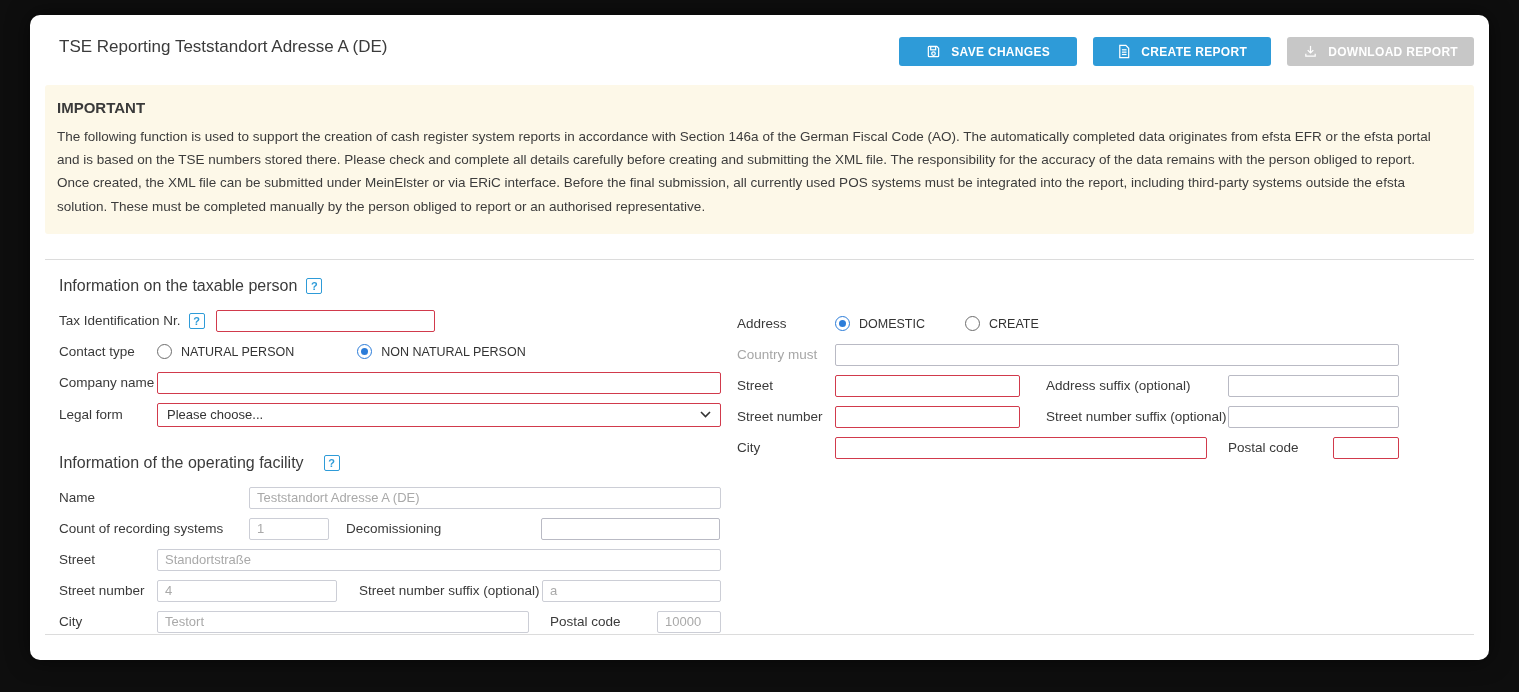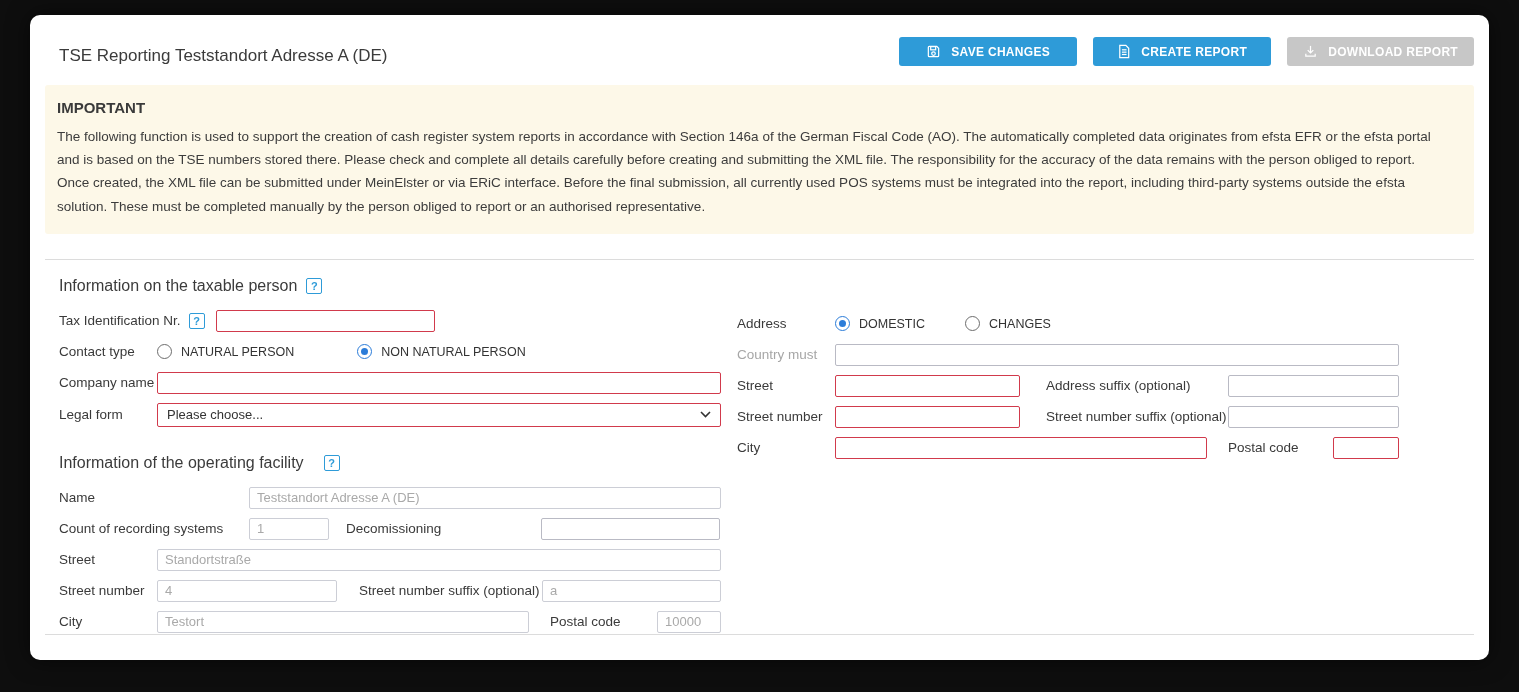--- a/index.html
+++ b/index.html
@@ -12,21 +12,21 @@
   }
   .card{
     position:absolute;left:30px;top:15px;
     width:1459px;height:645px;
     background:#ffffff;border-radius:10px;
     box-sizing:border-box;
     padding:16px 15px;
     box-shadow:0 0 22px rgba(0,0,0,.55);
   }
   
-  .header{display:flex;align-items:flex-end;justify-content:space-between;padding:6px 0 0 14px;}
+  .header{display:flex;align-items:flex-start;justify-content:space-between;padding:6px 0 0 14px;}
   .page-title{font-size:17px;color:#3b3b3b;}
   .header-buttons{display:flex;align-items:center;}
   .btn{
     display:inline-flex;align-items:center;justify-content:center;
     height:29px;min-width:178px;box-sizing:border-box;
     margin-left:16px;padding:0 16px;
     border:none;border-radius:3px;
     background:#2e9bd8;color:#fff;
     font-family:"Liberation Sans", sans-serif;
     font-size:12px;font-weight:bold;letter-spacing:.3px;
@@ -231,21 +231,21 @@
     <div class="col-right">
 
       <div class="row">
         <span class="lbl w98">Address</span>
         <span class="radio-opt">
           <span class="radio checked"></span>
           <span class="radio-label">DOMESTIC</span>
         </span>
         <span class="radio-opt" style="margin-left:40px">
           <span class="radio"></span>
-          <span class="radio-label">CHANGES</span>
+          <span class="radio-label">CREATE</span>
         </span>
       </div>
 
       <div class="row">
         <span class="lbl w98 gray">Country must</span>
         <input type="text" class="grow" style="">
       </div>
 
       <div class="row">
         <span class="lbl w98">Street</span>

